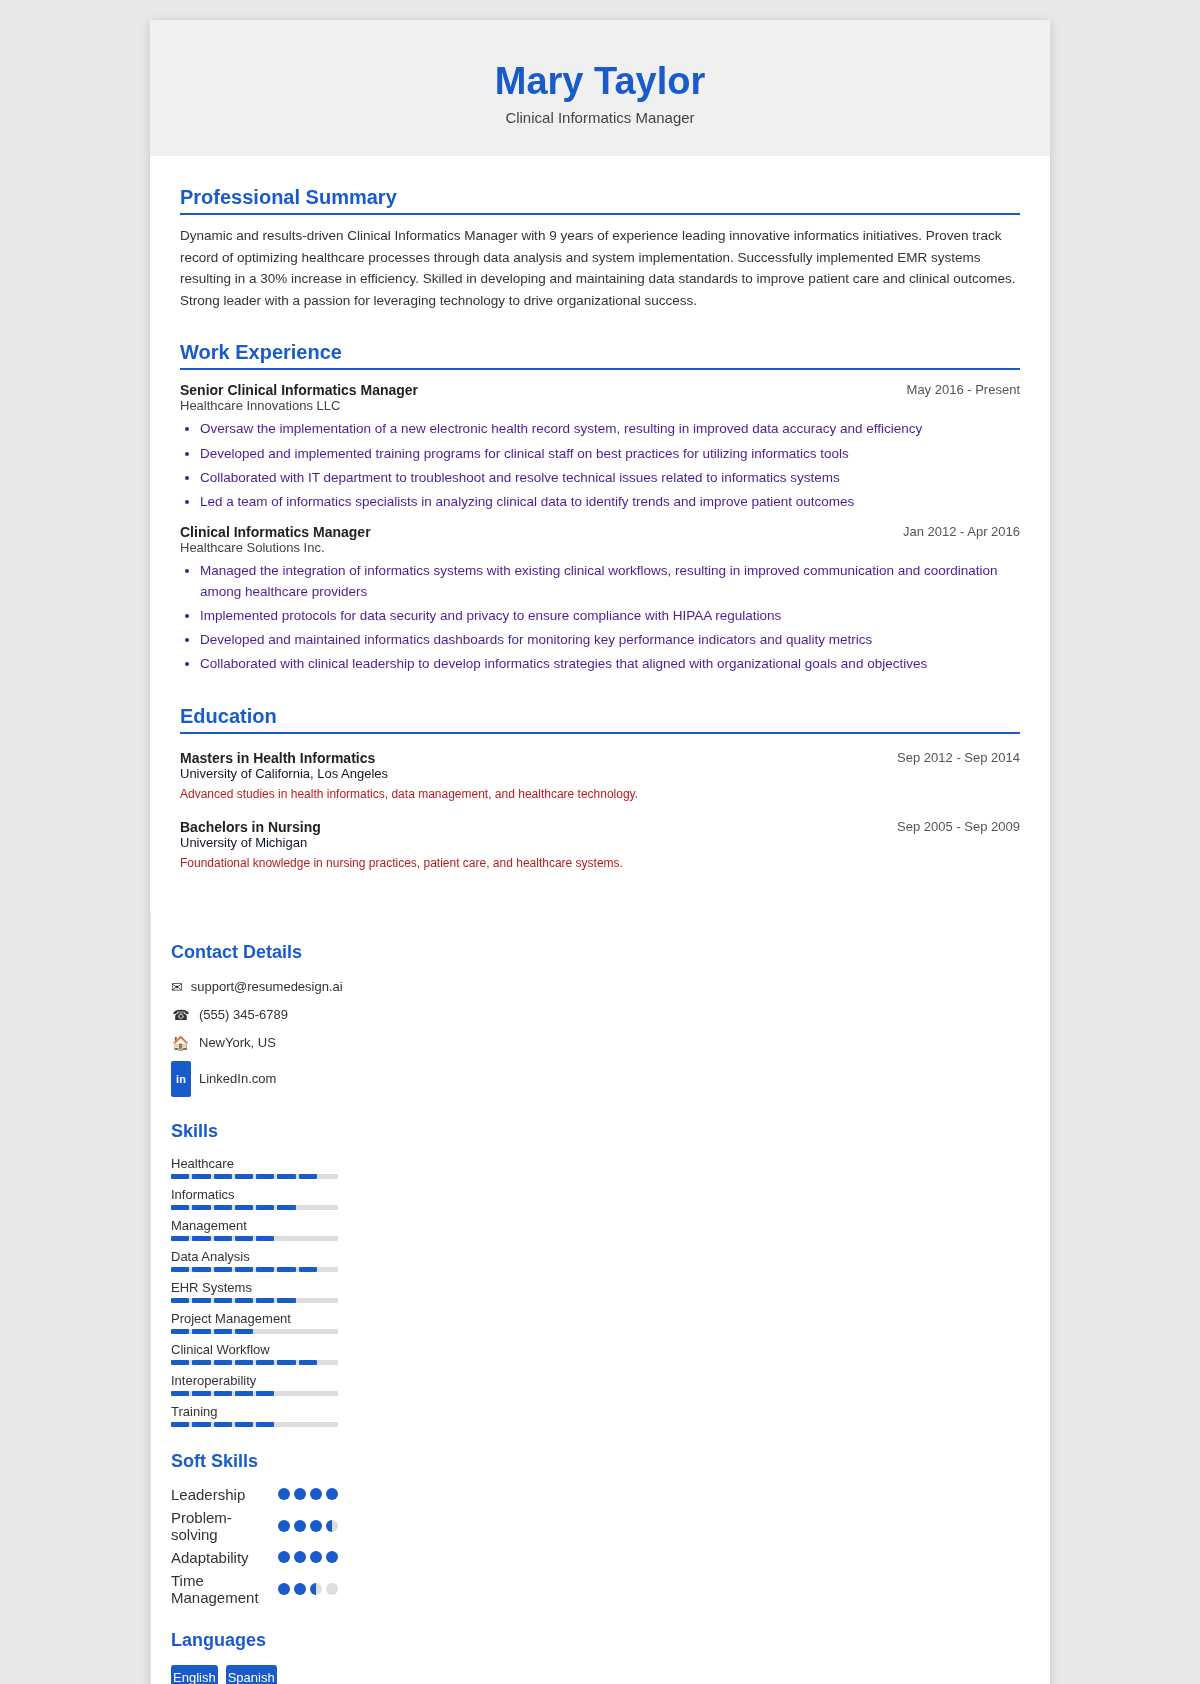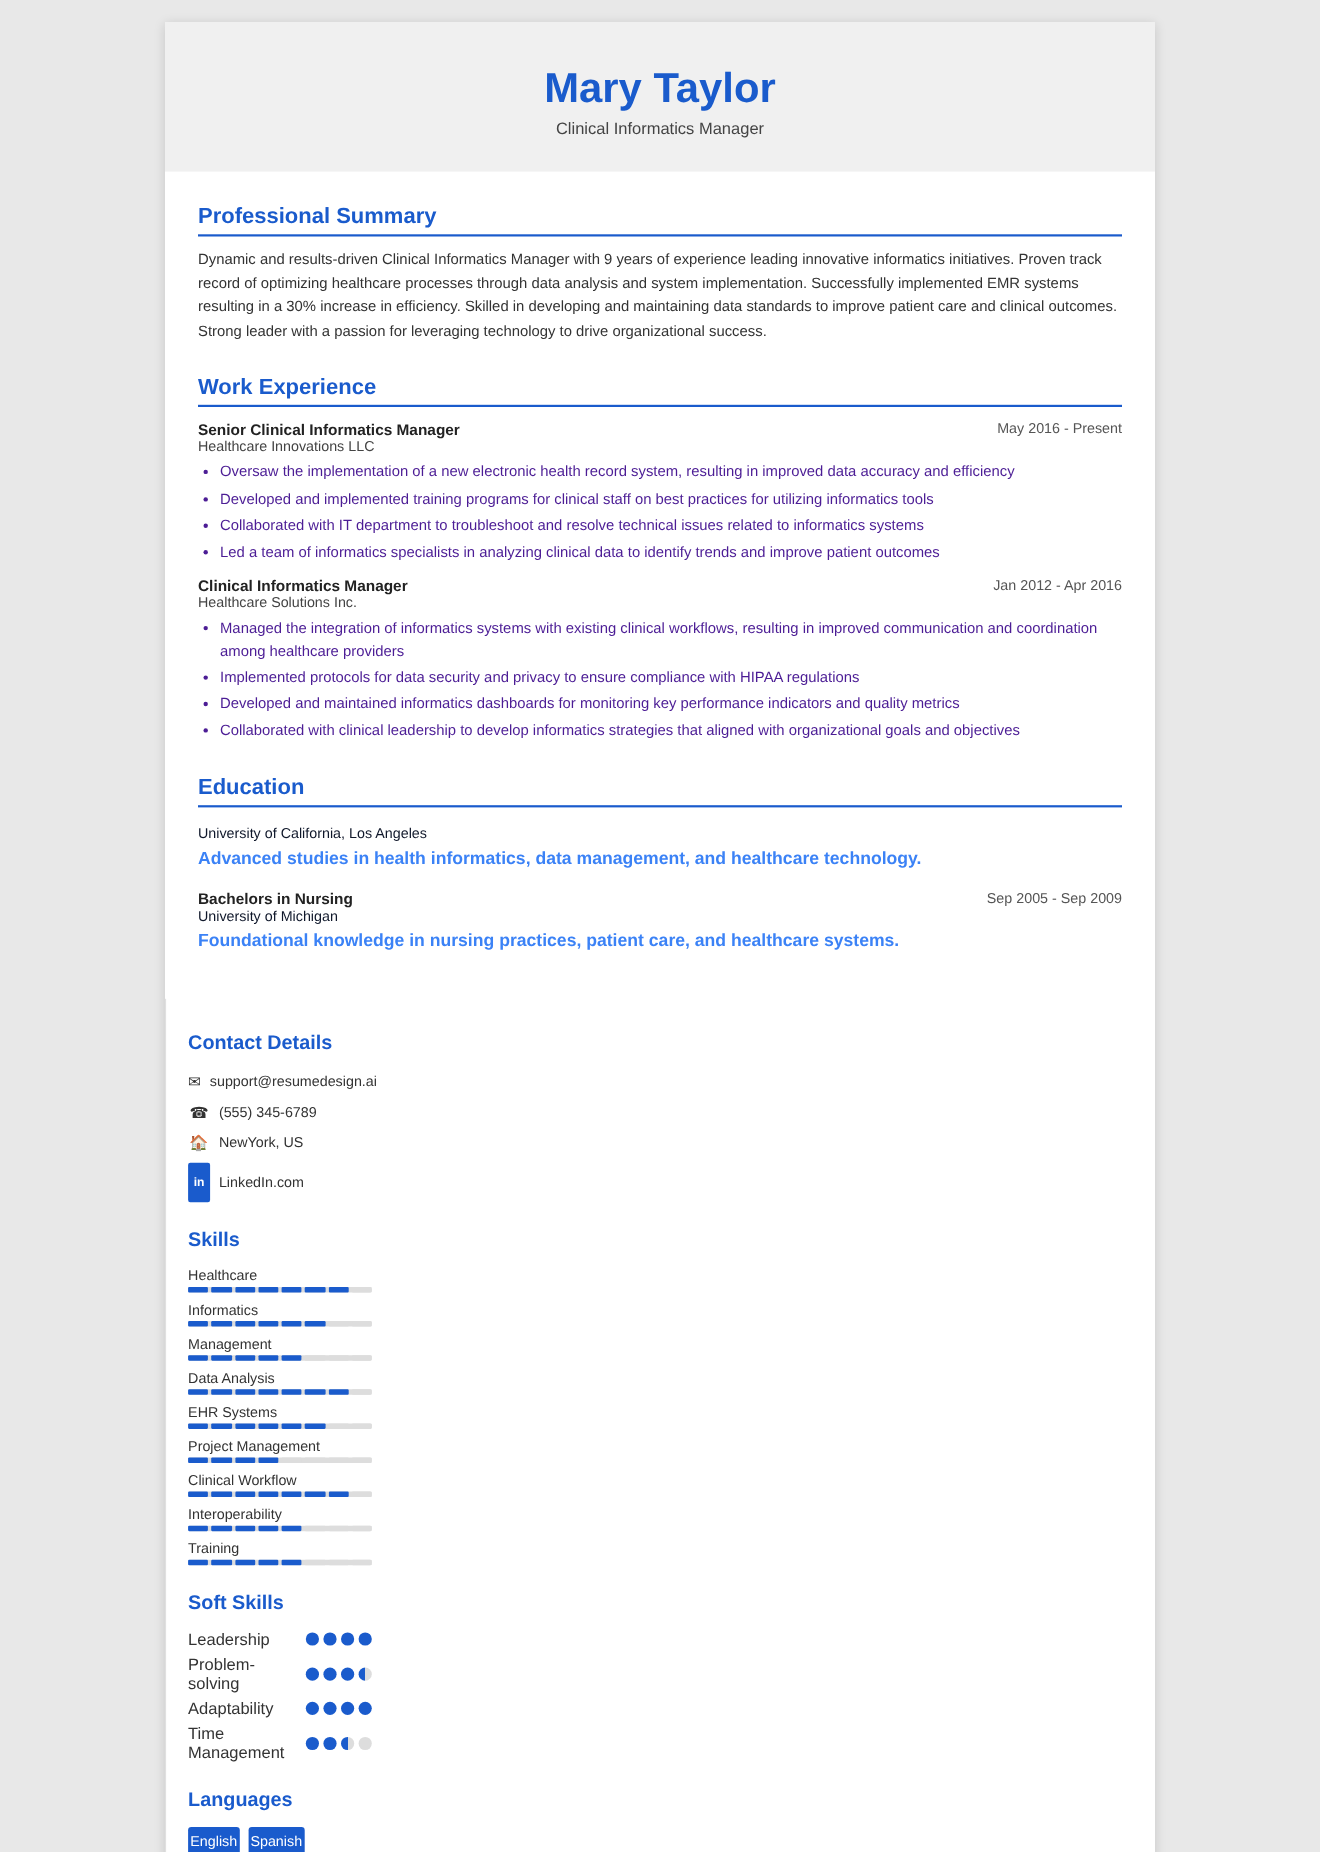--- a/index.html
+++ b/index.html
@@ -110,24 +110,23 @@
       font-size: 13px;
       color: #555;
       white-space: nowrap;
     }
     .edu-school {
       font-size: 13px;
       color: #0f172a;
       margin-bottom: 4px;
     }
     .edu-desc {
-      font-size: 16px;
-      color: #3b82f6;
+      font-size: 12px;
+      color: #b91c1c;
       line-height: 1.5;
-      font-weight: bold;
     }
 
     
     .right-col {
       width: 208px;
       background: white;
       padding: 30px 20px 40px 20px;
       border-left: 1px solid #e0e0e0;
     }
     .right-section-title {
@@ -264,20 +263,24 @@
         <li>Managed the integration of informatics systems with existing clinical workflows, resulting in improved communication and coordination among healthcare providers</li>
         <li>Implemented protocols for data security and privacy to ensure compliance with HIPAA regulations</li>
         <li>Developed and maintained informatics dashboards for monitoring key performance indicators and quality metrics</li>
         <li>Collaborated with clinical leadership to develop informatics strategies that aligned with organizational goals and objectives</li>
       </ul>
     </div>
 
     <div class="section-title">Education</div>
 
     <div class="edu-block">
+      <div class="edu-header">
+        <span class="edu-degree">Masters in Health Informatics</span>
+        <span class="edu-dates">Sep 2012 - Sep 2014</span>
+      </div>
       <div class="edu-school">University of California, Los Angeles</div>
       <div class="edu-desc">Advanced studies in health informatics, data management, and healthcare technology.</div>
     </div>
 
     <div class="edu-block">
       <div class="edu-header">
         <span class="edu-degree">Bachelors in Nursing</span>
         <span class="edu-dates">Sep 2005 - Sep 2009</span>
       </div>
       <div class="edu-school">University of Michigan</div>

